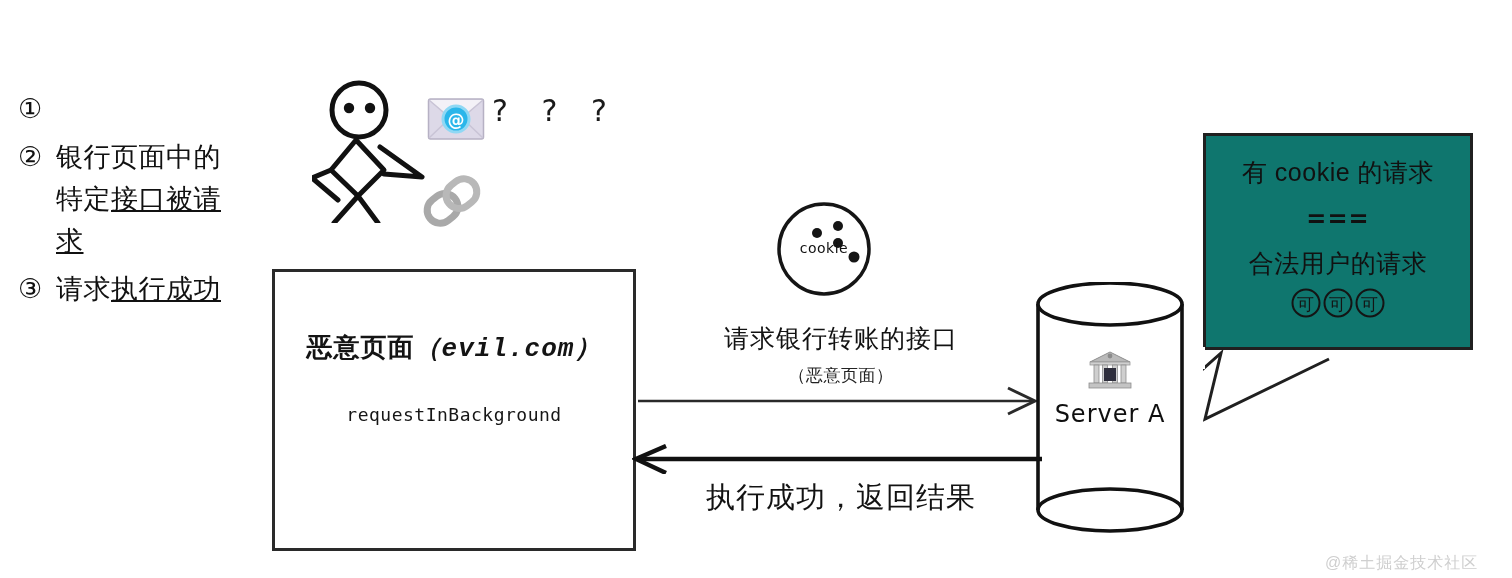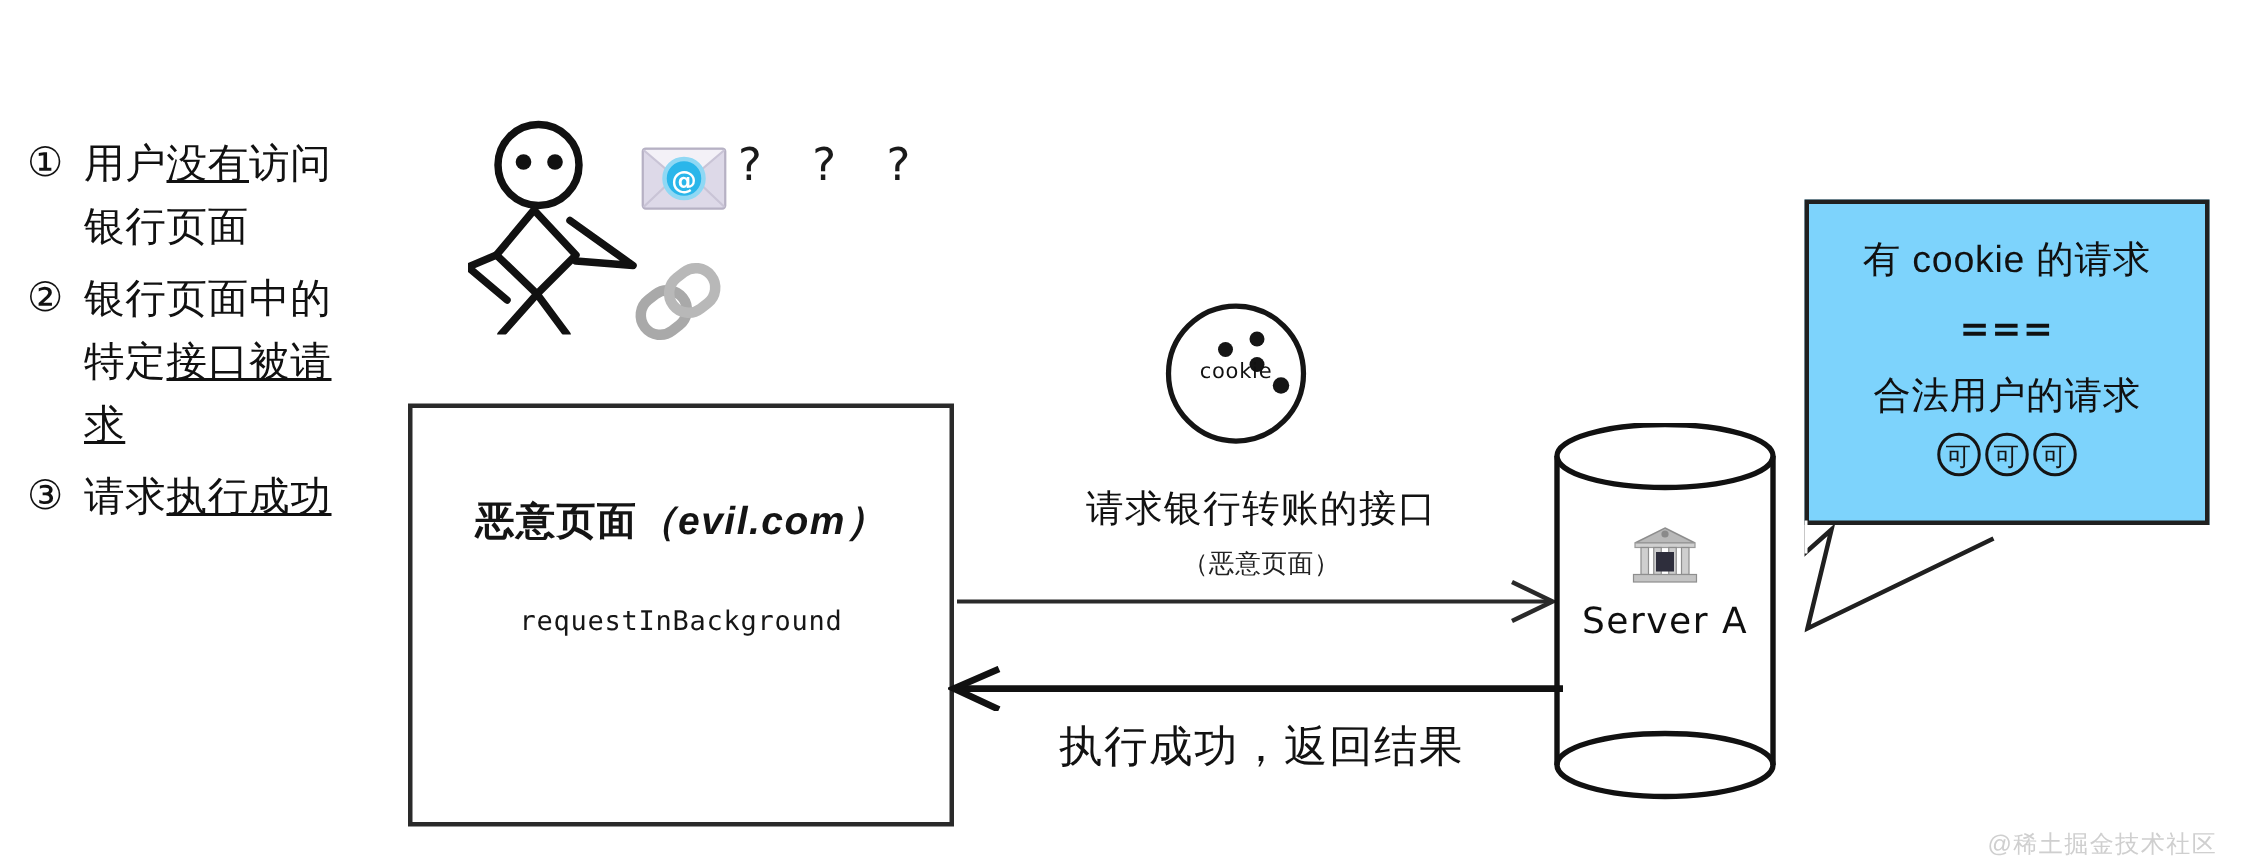--- a/index.html
+++ b/index.html
@@ -80,21 +80,21 @@
   #evil-title {
     position: absolute;
     left: 0; right: 0;
     top: 58px;
     text-align: center;
     font-size: 26px;
     font-weight: 600;
     color: #141414;
     letter-spacing: 1px;
   }
-  .mono-i { font-family: Liberation Sans, sans-serif; font-style: italic; }
+  .mono-i { font-family: Liberation Mono, monospace; font-style: italic; }
   #evil-code {
     position: absolute;
     left: 0; right: 0;
     top: 132px;
     text-align: center;
     font-family: "DejaVu Sans Mono", monospace;
     font-size: 18px;
     letter-spacing: 0.5px;
     color: #161616;
   }
@@ -162,21 +162,21 @@
     color: #0f0f0f;
   }
 
   
   #speech-bubble {
     left: 1203px;
     top: 133px;
     width: 270px;
     height: 217px;
     border: 3px solid #202020;
-    background: #7dd3fc;
+    background: #0f766e;
     box-sizing: border-box;
   }
   .bubble-line {
     text-align: center;
     color: #111;
   }
   #bubble-l1 { margin-top: 20px; font-size: 25px; letter-spacing: 0.5px; font-weight: 500; }
   #bubble-l2 { margin-top: 16px; font-size: 24px; font-weight: 700; letter-spacing: 1px; font-family: "DejaVu Sans", sans-serif; }
   #bubble-l3 { margin-top: 14px; font-size: 25px; letter-spacing: 0.5px; font-weight: 500; }
   #bubble-l4 {
@@ -199,24 +199,20 @@
 </style>
 </head>
 <body>
 
 <div id="canvas">
 
   <div id="steps-list" class="abs">
 
     <div class="step-row">
       <div class="step-num">①</div>
-      <div class="step-text">
-        <span>用户</span><span class="u">没有</span><span>访问</span><br>
-        <span>银行页面</span>
-      </div>
     </div>
 
     <div class="step-row">
       <div class="step-num">②</div>
       <div class="step-text">
         <span>银行页面中的</span><br>
         <span>特定</span><span class="u">接口被请</span><br>
         <span class="u">求</span>
       </div>
     </div>

